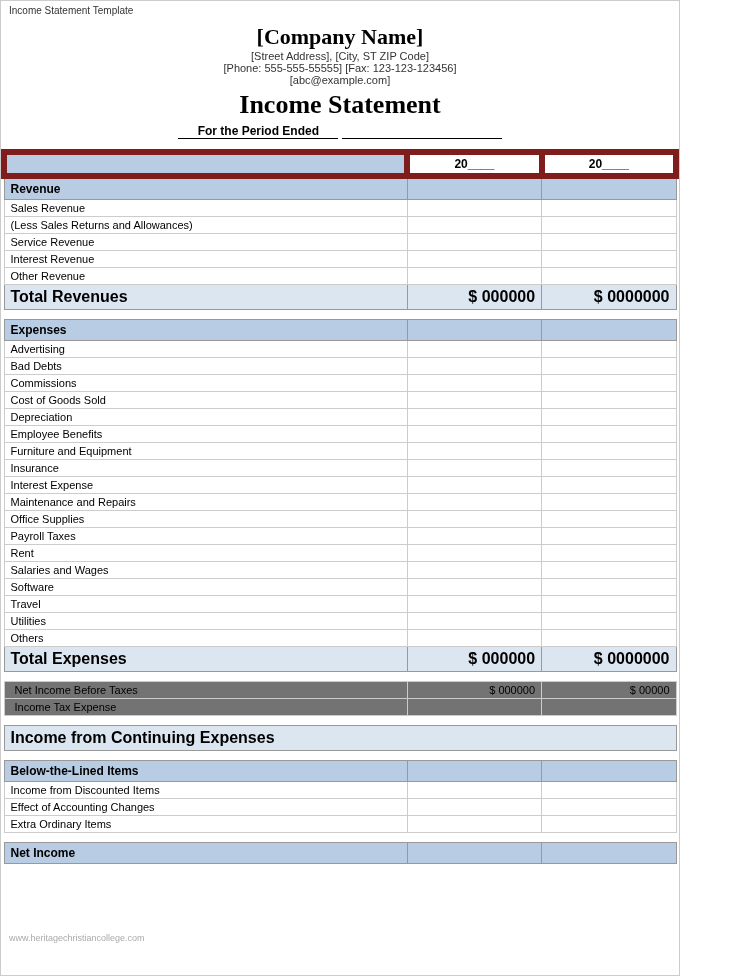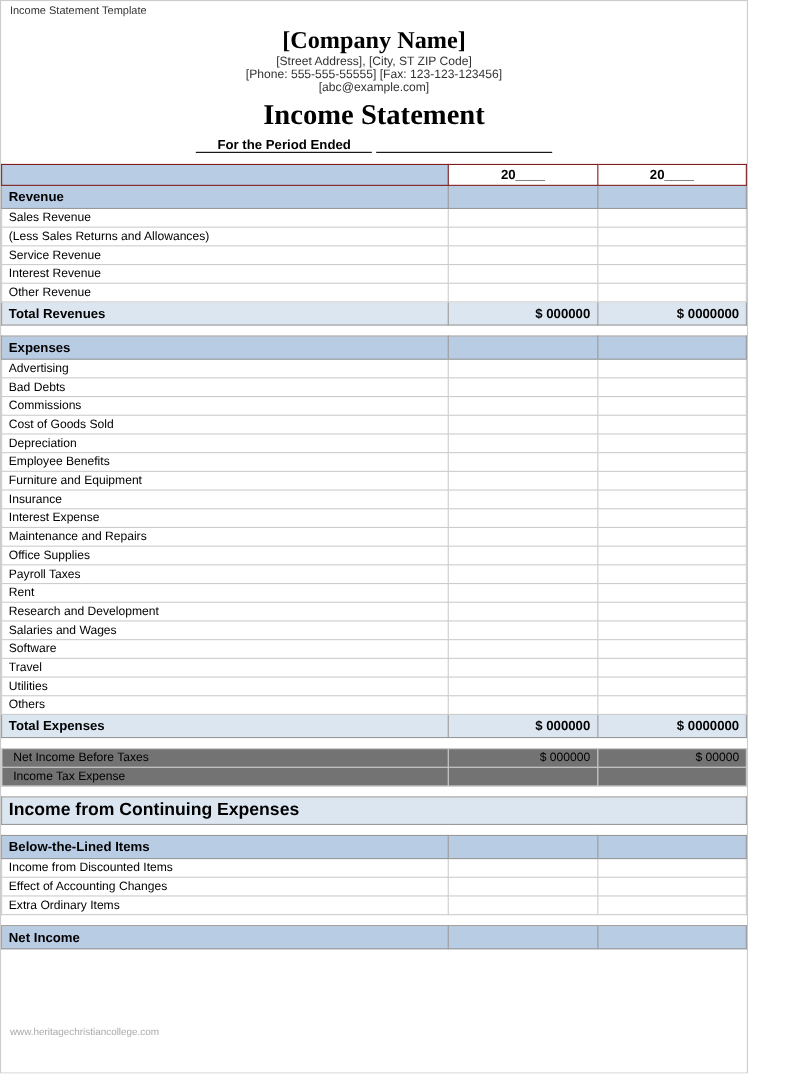--- a/index.html
+++ b/index.html
@@ -84,21 +84,21 @@
     }
     .data-row td.label-cell {
     }
     .data-row td.val-cell {
       border-left: 1px solid #ccc;
       text-align: right;
     }
     .total-row td {
       background: #dce6f1;
       font-weight: bold;
-      font-size: 12px;
+      font-size: 16px;
       padding: 3px 6px;
       border: 1px solid #999;
     }
     .total-row td.val-cell {
       text-align: right;
       border-left: 1px solid #999;
     }
     .spacer-row td {
       height: 10px;
       border: none;
@@ -135,21 +135,21 @@
       border: 1px solid #999;
     }
     .watermark {
       position: absolute;
       bottom: 32px;
       left: 8px;
       font-size: 9px;
       color: #aaa;
     }
     .col-headers td {
-      border: 1px solid #7f1d1d;
+      border: 6px solid #7f1d1d;
       text-align: center;
       font-weight: bold;
       font-size: 12px;
       padding: 2px 4px;
       background: #fff;
     }
     .col-headers td.label-cell {
       background: #b8cce4;
     }
   </style>
@@ -289,25 +289,20 @@
         <td class="label-cell">Payroll Taxes</td>
         <td class="val-cell"></td>
         <td class="val-cell"></td>
       </tr>
       <tr class="data-row">
         <td class="label-cell">Rent</td>
         <td class="val-cell"></td>
         <td class="val-cell"></td>
       </tr>
       <tr class="data-row">
-        <td class="label-cell">Research and Development</td>
-        <td class="val-cell"></td>
-        <td class="val-cell"></td>
-      </tr>
-      <tr class="data-row">
         <td class="label-cell">Salaries and Wages</td>
         <td class="val-cell"></td>
         <td class="val-cell"></td>
       </tr>
       <tr class="data-row">
         <td class="label-cell">Software</td>
         <td class="val-cell"></td>
         <td class="val-cell"></td>
       </tr>
       <tr class="data-row">

